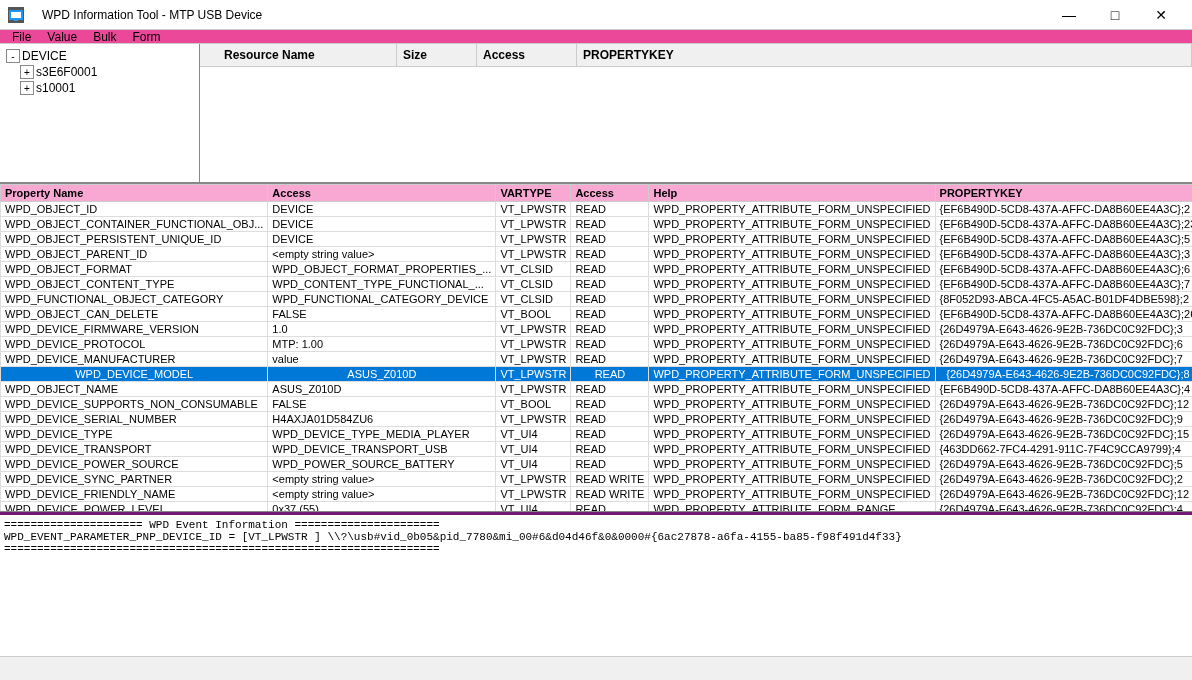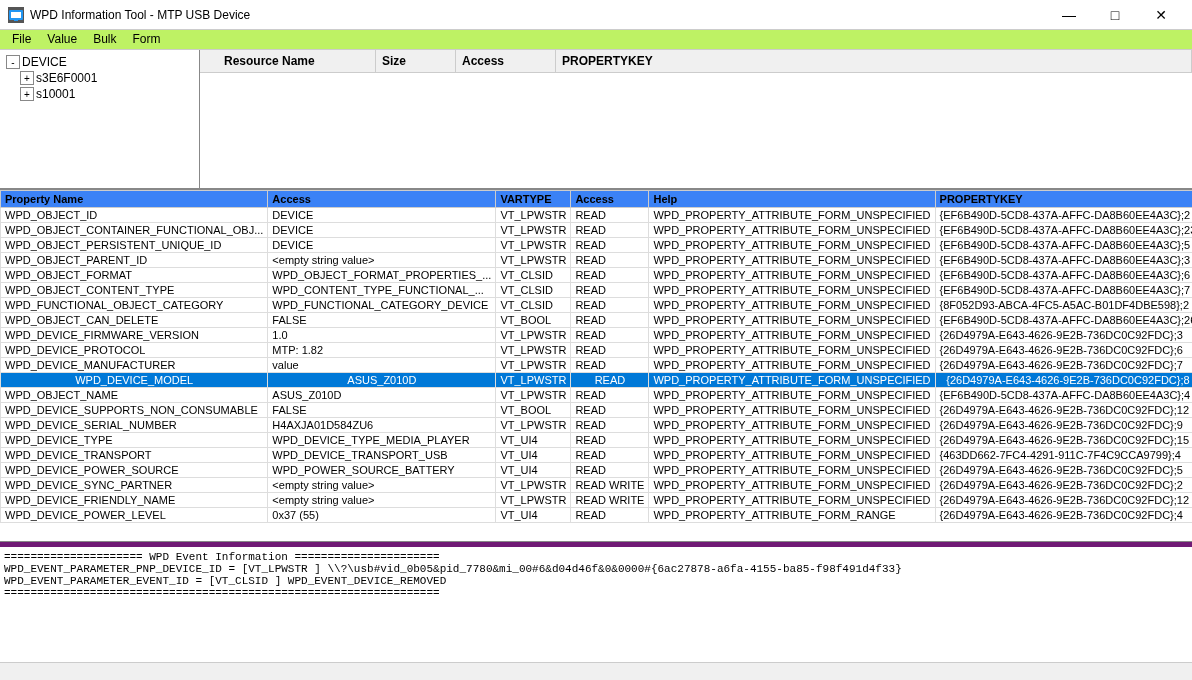--- a/index.html
+++ b/index.html
@@ -8,35 +8,35 @@
     
     #titlebar {
       background: #fff;
       border-bottom: 1px solid #ccc;
       display: flex;
       align-items: center;
       height: 30px;
       padding: 0 8px;
       justify-content: space-between;
     }
-    #titlebar-left { display: flex; align-items: center; gap: 6px; }
+    #titlebar-left { display: flex; align-items: center; gap: 18px; }
     #titlebar-icon { width: 16px; height: 16px; background: #555; display: inline-block; }
     #titlebar-controls { display: flex; gap: 0; }
     .title-btn {
       width: 46px; height: 30px; border: none; background: transparent;
       cursor: pointer; font-size: 14px; display: flex; align-items: center; justify-content: center;
     }
 
     
     #menubar {
-      background: #bef264;
+      background: #ec4899;
       border-bottom: 1px solid #ccc;
       display: flex;
-      height: 20px;
-      align-items: flex-start;
+      height: 14px;
+      align-items: center;
       padding: 0 4px;
     }
     .menu-item {
       padding: 2px 8px;
       cursor: pointer;
       font-size: 12px;
     }
 
     
     #main-container { display: flex; flex-direction: column; height: calc(100vh - 52px); }
@@ -75,66 +75,66 @@
       font-weight: bold;
       font-size: 12px;
       position: sticky; top: 0;
     }
     .resource-header-cell {
       border-right: 1px solid #ccc;
       padding: 2px 6px;
       min-height: 22px;
       display: flex; align-items: center;
     }
-    .rh-name { width: 176px; padding-left: 24px; }
+    .rh-name { width: 197px; padding-left: 24px; }
     .rh-size { width: 80px; }
     .rh-access { width: 100px; }
     .rh-propkey { flex: 1; }
 
     
     #properties-panel {
       flex: 1;
       background: #fff;
       overflow: auto;
       border-bottom: 1px solid #888;
     }
     #prop-table {
       width: 100%;
       border-collapse: collapse;
       font-size: 11px;
     }
     #prop-table thead th {
-      background: #3b82f6;
+      background: #f9a8d4;
       border: 1px solid #ccc;
       padding: 2px 4px;
       text-align: left;
       position: sticky; top: 0;
       font-weight: bold;
       white-space: nowrap;
     }
     #prop-table tbody td {
       border: 1px solid #ddd;
       padding: 1px 4px;
       white-space: nowrap;
       overflow: hidden;
       max-width: 300px;
       text-overflow: ellipsis;
     }
     .row-selected { background: #0078d7 !important; color: #fff; }
     .row-selected td { color: #fff; text-align: center; }
 
     
     #log-panel {
-      height: 120px;
+      height: 144px;
       background: #fff;
       font-family: 'Courier New', monospace;
       font-size: 11px;
       padding: 4px;
       overflow: auto;
-      border-top: 5px solid #701a75;
+      border-top: 3px solid #701a75;
     }
 
     
     #hscroll {
       height: 16px;
       background: #f0f0f0;
       border-top: 1px solid #ccc;
       display: flex;
       align-items: center;
     }
@@ -291,21 +291,21 @@
           <tr>
             <td title="WPD_DEVICE_FIRMWARE_VERSION">WPD_DEVICE_FIRMWARE_VERSION</td>
             <td title="1.0">1.0</td>
             <td title="VT_LPWSTR">VT_LPWSTR</td>
             <td title="READ">READ</td>
             <td title="WPD_PROPERTY_ATTRIBUTE_FORM_UNSPECIFIED">WPD_PROPERTY_ATTRIBUTE_FORM_UNSPECIFIED</td>
             <td title="{26D4979A-E643-4626-9E2B-736DC0C92FDC};3">{26D4979A-E643-4626-9E2B-736DC0C92FDC};3</td>
           </tr>
           <tr>
             <td title="WPD_DEVICE_PROTOCOL">WPD_DEVICE_PROTOCOL</td>
-            <td title="MTP: 1.00">MTP: 1.82</td>
+            <td title="MTP: 1.00">MTP: 1.00</td>
             <td title="VT_LPWSTR">VT_LPWSTR</td>
             <td title="READ">READ</td>
             <td title="WPD_PROPERTY_ATTRIBUTE_FORM_UNSPECIFIED">WPD_PROPERTY_ATTRIBUTE_FORM_UNSPECIFIED</td>
             <td title="{26D4979A-E643-4626-9E2B-736DC0C92FDC};6">{26D4979A-E643-4626-9E2B-736DC0C92FDC};6</td>
           </tr>
           <tr>
             <td title="WPD_DEVICE_MANUFACTURER">WPD_DEVICE_MANUFACTURER</td>
             <td title="asus">value</td>
             <td title="VT_LPWSTR">VT_LPWSTR</td>
             <td title="READ">READ</td>
@@ -392,21 +392,20 @@
             <td title="WPD_PROPERTY_ATTRIBUTE_FORM_RANGE">WPD_PROPERTY_ATTRIBUTE_FORM_RANGE</td>
             <td title="{26D4979A-E643-4626-9E2B-736DC0C92FDC};4">{26D4979A-E643-4626-9E2B-736DC0C92FDC};4</td>
           </tr>
         </tbody>
     </table>
   </div>
 
   <div id="log-panel">
   <div>===================== WPD Event Information ======================</div>
       <div>WPD_EVENT_PARAMETER_PNP_DEVICE_ID          = [VT_LPWSTR   ] \\?\usb#vid_0b05&amp;pid_7780&amp;mi_00#6&amp;d04d46f&amp;0&amp;0000#{6ac27878-a6fa-4155-ba85-f98f491d4f33}</div>
-      <div>WPD_EVENT_PARAMETER_EVENT_ID               = [VT_CLSID    ] WPD_EVENT_DEVICE_REMOVED</div>
       <div>==================================================================</div>
     </div>
 
   <div id="hscroll">
     <div id="hscroll-bar">
       <div id="hscroll-inner"></div>
     </div>
   </div>
 </div>
 

